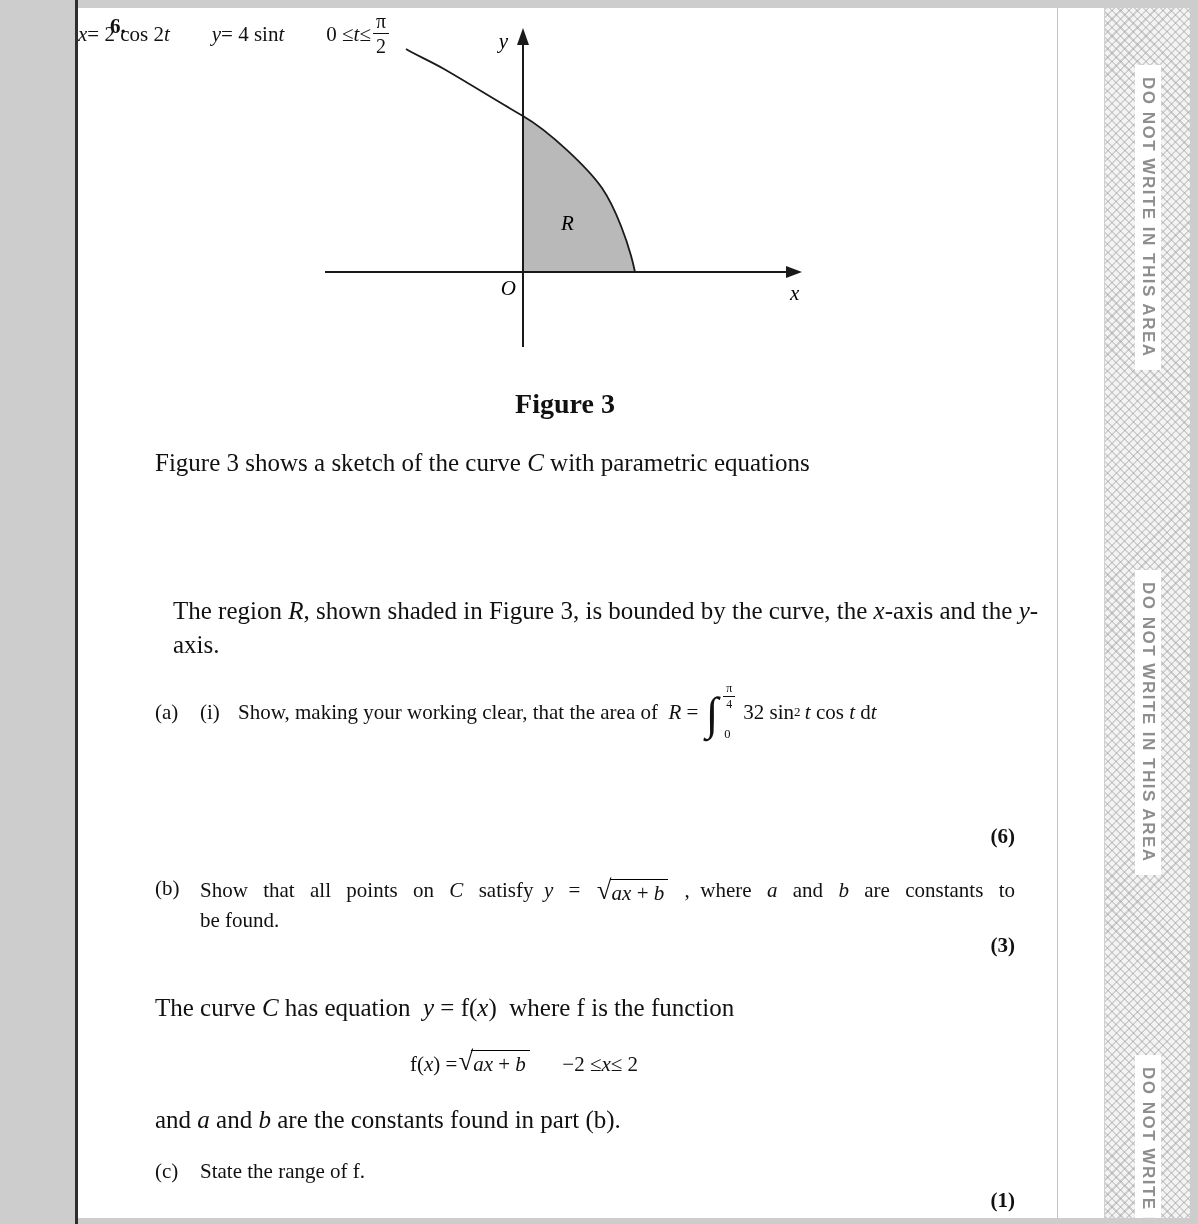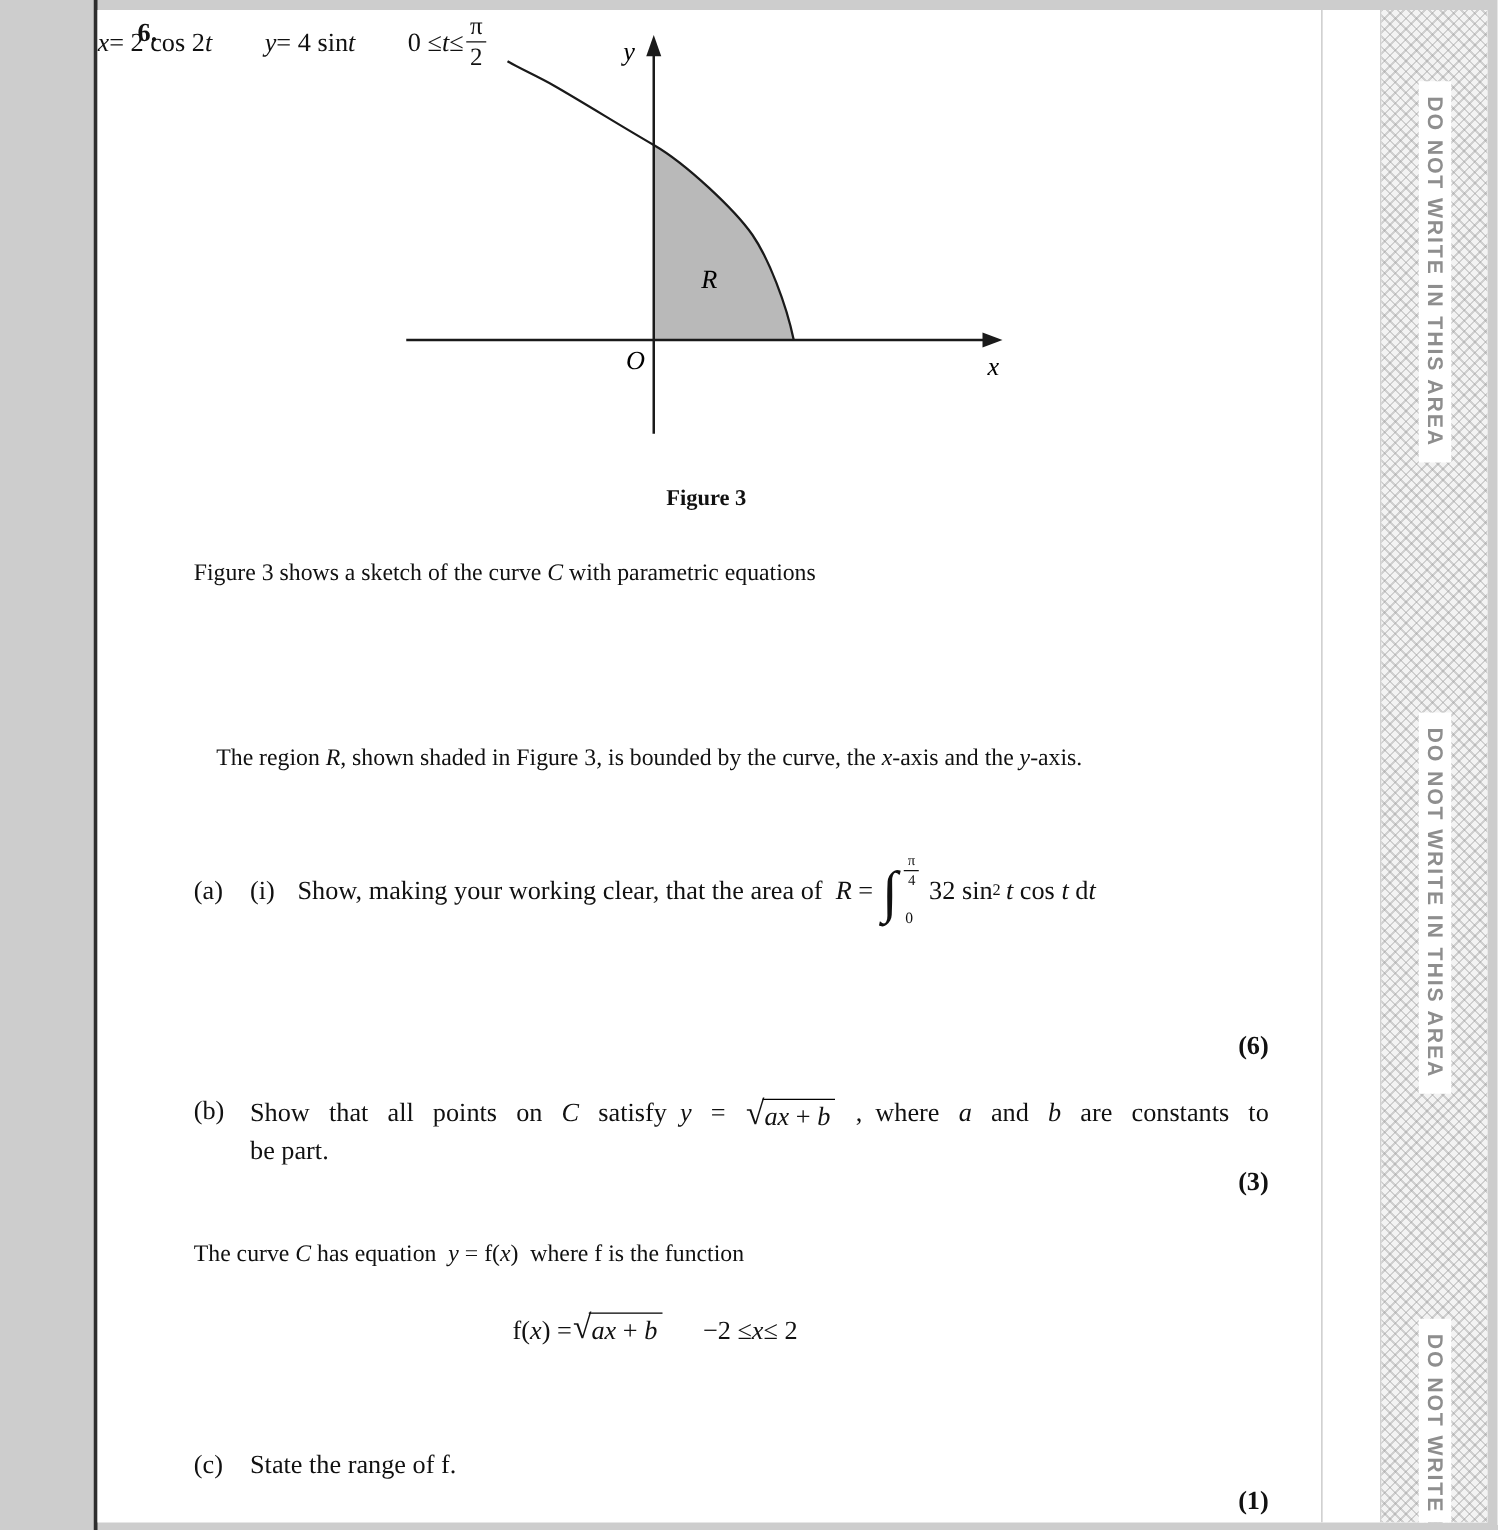--- a/index.html
+++ b/index.html
@@ -23,23 +23,23 @@
     position:absolute;left:50%;transform:translateX(-50%);
     writing-mode:vertical-rl;white-space:nowrap;
     font-family:"Liberation Sans","DejaVu Sans",sans-serif;
     font-weight:700;font-size:17px;letter-spacing:1.5px;color:#8e8e8e;
     background:#fff;padding:12px 3px;
   }
   .wm1{top:57px}.wm2{top:562px}.wm3{top:1047px}
 
   .q-number{position:absolute;left:32px;top:6px;font-size:21px;font-weight:700}
   .figure-svg{position:absolute;left:240px;top:7px;width:580px;height:345px}
-  .caption{position:absolute;left:187px;top:380px;width:600px;text-align:center;font-weight:700;font-size:18px}
+  .caption{position:absolute;left:187px;top:380px;width:600px;text-align:center;font-weight:700;font-size:28px}
 
-  .para{position:absolute;font-size:19px;line-height:1.35}
+  .para{position:absolute;font-size:25px;line-height:1.35}
   .intro{left:77px;top:438px;width:880px}
   .equation{left:287px;top:510px;height:52px;display:flex;align-items:center;font-size:21px}
   .region{left:95px;top:586px;width:880px}
 
   .part{position:absolute;font-size:21px;display:flex;align-items:center}
   .part-a{left:77px;top:662px;height:84px;width:920px}
   .part-aii{left:122px;top:788px;width:875px}
   .part-b{left:77px;top:868px;width:860px;align-items:flex-start}
   .part-c{left:77px;top:1151px;width:860px}
   .plabel-a{flex:0 0 45px}
@@ -113,33 +113,34 @@
 
   <div class="mark mark-6">(6)</div>
 
   <div class="part part-b">
     <span class="plabel-b">(b)</span>
     <span class="b-content">
       <span class="b-line1" style="display:block">Show that all points on <span class="i">C</span> satisfy <span class="i">y</span> = <span class="sqrt">
             <span class="radical">√</span>
             <span class="radicand"><span class="i">ax</span> + <span class="i">b</span></span>
           </span> , where <span class="i">a</span> and <span class="i">b</span> are constants to</span>
-      <span style="display:block">be part.</span>
+      <span style="display:block">be found.</span>
     </span>
   </div>
 
   <div class="mark mark-3">(3)</div>
 
   <div class="para curve-line">The curve <span class="i">C</span> has equation <span class="i">y</span> = f(<span class="i">x</span>) where f is the function</div>
 
   <div class="f-line">f(<span class="i">x</span>) = <span class="sqrt">
         <span class="radical">√</span>
         <span class="radicand"><span class="i">ax</span> + <span class="i">b</span></span>
       </span>  −2 ≤ <span class="i">x</span> ≤ 2</div>
 
+  <div class="para and-line">and <span class="i">a</span> and <span class="i">b</span> are the constants found in part (b).</div>
 
   <div class="part part-c">
     <span class="plabel-c">(c)</span>
     <span>State the range of f.</span>
   </div>
 
   <div class="mark mark-1">(1)</div>
 
   <div class="hairline"></div>
 

